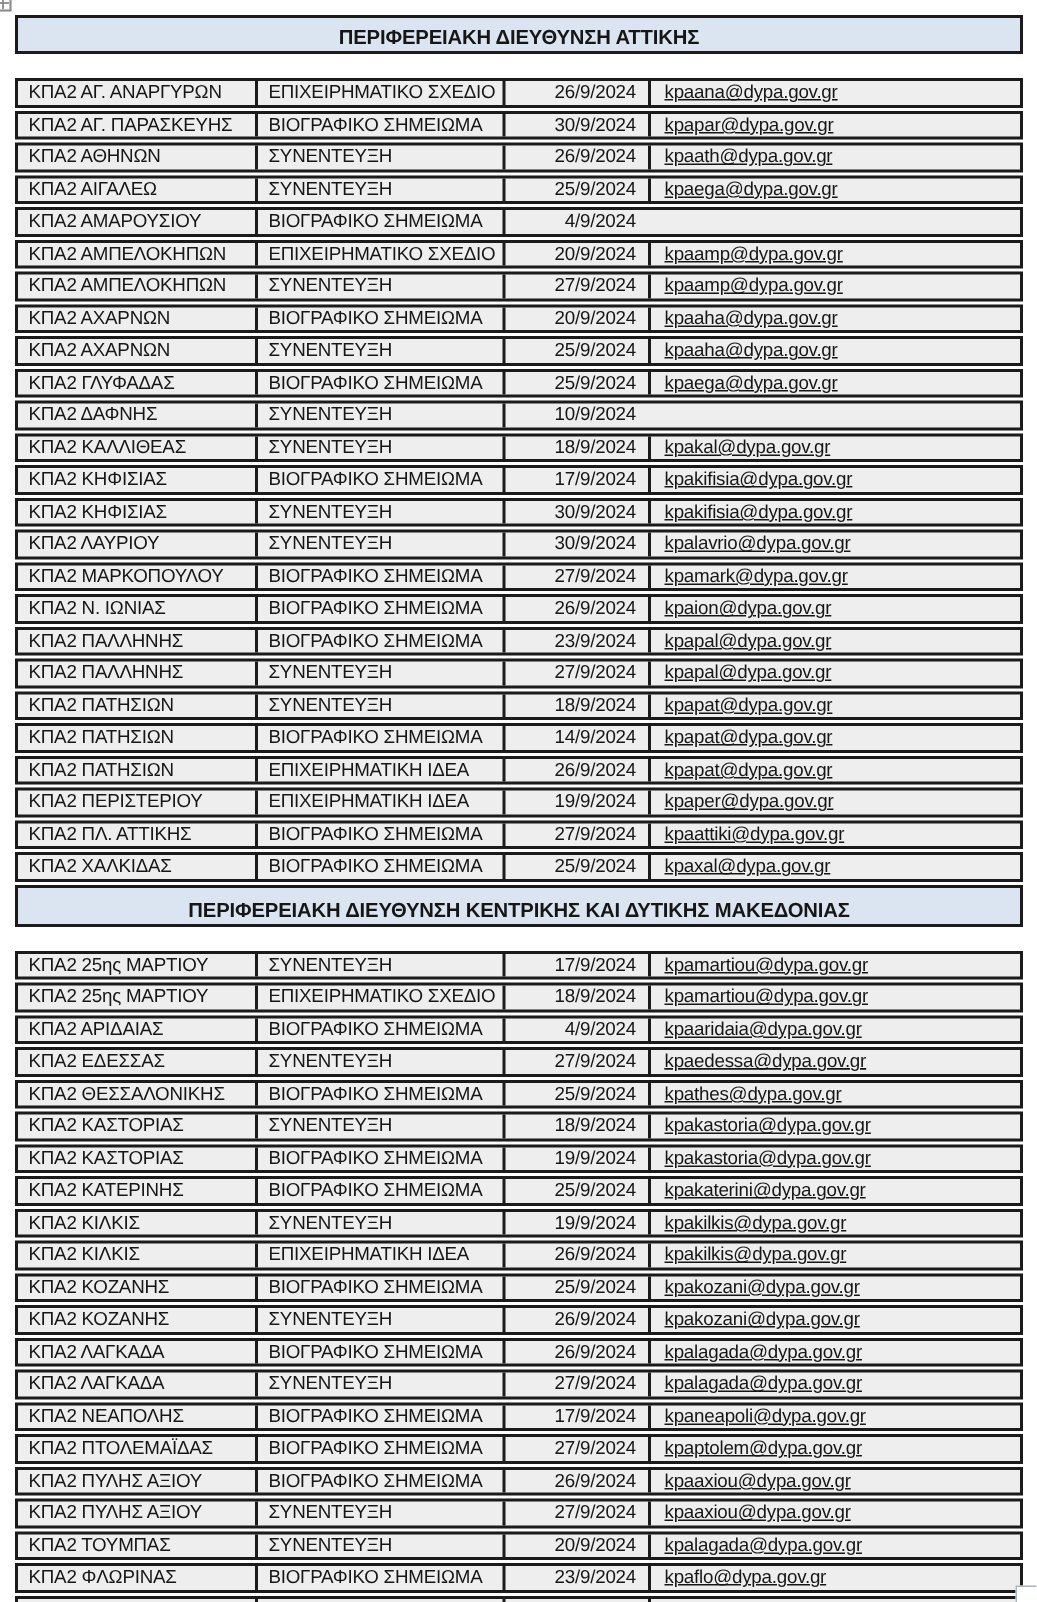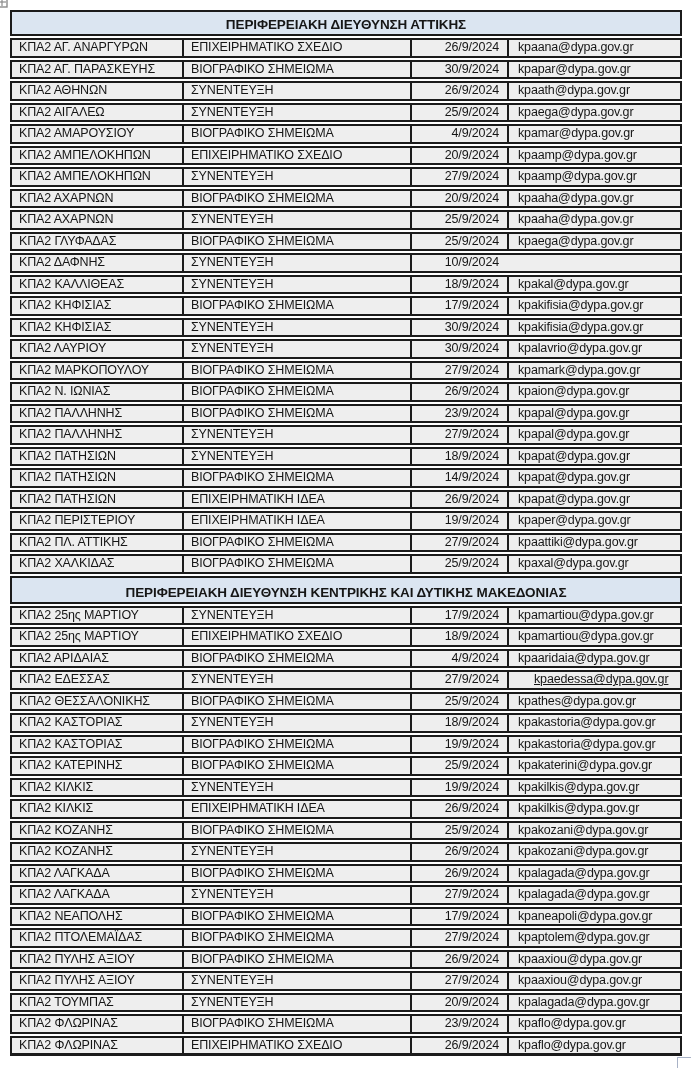--- a/index.html
+++ b/index.html
@@ -6,40 +6,40 @@
   .page {
     position:relative; width:691px; height:1068px; background:#ffffff;
     overflow:hidden; font-family:"Liberation Sans", sans-serif; color:#161616;
   }
   .doc-table { position:absolute; left:10px; top:10px; width:672px; }
   .section-head {
     box-sizing:border-box; width:672px;
     border:2px solid var(--border-c,#1b1b1b); background:var(--head-bg,#dbe5f1);
     display:flex; align-items:flex-end; justify-content:center;
     font-weight:bold; font-size:13.5px; letter-spacing:-0.1px;
-    margin-bottom:2px; padding-bottom:2px;
+    margin-bottom:16px; padding-bottom:2px;
   }
   .head-1 { height:26px; }
   .head-2 { height:28px; }
   .row {
     box-sizing:border-box; width:672px; height:19.5px; margin-bottom:2px;
     border:2px solid var(--border-c,#1b1b1b); background:var(--row-bg,#eeeeee);
     display:flex; align-items:stretch;
   }
   .section:last-child .row:last-child { border-bottom-width:3px; height:20.5px; }
   .cell {
     box-sizing:border-box; display:flex; align-items:center;
     font-size:12.5px; letter-spacing:-0.15px; white-space:nowrap; overflow:hidden;
     line-height:15px;
   }
-  .c-office   { width:170px; padding-left:7px; }
-  .c-workshop { width:228px; border-left:2px solid var(--border-c,#1b1b1b); padding-left:7px; }
+  .c-office   { width:158px; padding-left:7px; }
+  .c-workshop { width:165px; border-left:2px solid var(--border-c,#1b1b1b); padding-left:7px; }
   .c-date     { width:97px;  border-left:2px solid var(--border-c,#1b1b1b); justify-content:flex-end; padding-right:8px;padding-left:42px; }
-  .c-email    { flex:1;      border-left:2px solid var(--border-c,#1b1b1b); padding-left:9px; }
-  .email-link { text-decoration:underline; cursor:pointer; color:#161616;margin-left:16px; }
+  .c-email    { flex:1;      border-left:2px solid var(--border-c,#1b1b1b); padding-left:9px;text-decoration:underline; }
+  .email-link { text-decoration:underline; cursor:pointer; color:#161616; }
   .move-handle { position:absolute; left:-4px; top:-4px; width:12px; height:12px; }
   .resize-handle {
     position:absolute; left:677px; top:1057px; width:16px; height:13px;
     box-sizing:border-box; border:1.5px solid #a8b2c6; background:#ffffff;
   }
 </style>
 </head>
 <body>
 
 <div class="page" style="--head-bg: #dbe5f1; --row-bg: #eeeeee; --border-c: #1b1b1b;">
@@ -84,23 +84,20 @@
           <div class="cell c-workshop">ΣΥΝΕΝΤΕΥΞΗ</div>
           <div class="cell c-date">25/9/2024</div>
           <div class="cell c-email">
             <span>kpaega@dypa.gov.gr</span>
           </div>
         </div>
         <div class="row">
           <div class="cell c-office">ΚΠΑ2 ΑΜΑΡΟΥΣΙΟΥ</div>
           <div class="cell c-workshop">ΒΙΟΓΡΑΦΙΚΟ ΣΗΜΕΙΩΜΑ</div>
           <div class="cell c-date">4/9/2024</div>
-          <div class="cell c-email">
-            <span>kpamar@dypa.gov.gr</span>
-          </div>
         </div>
         <div class="row">
           <div class="cell c-office">ΚΠΑ2 ΑΜΠΕΛΟΚΗΠΩΝ</div>
           <div class="cell c-workshop">ΕΠΙΧΕΙΡΗΜΑΤΙΚΟ ΣΧΕΔΙΟ</div>
           <div class="cell c-date">20/9/2024</div>
           <div class="cell c-email">
             <span>kpaamp@dypa.gov.gr</span>
           </div>
         </div>
         <div class="row">

